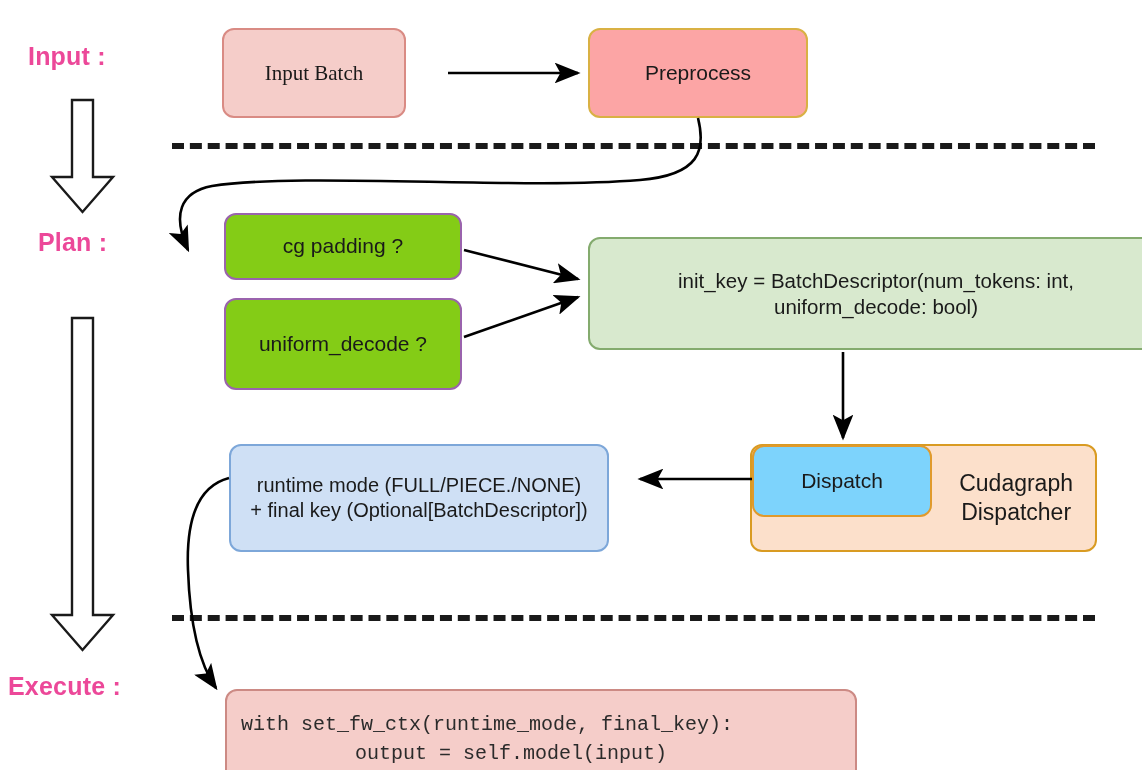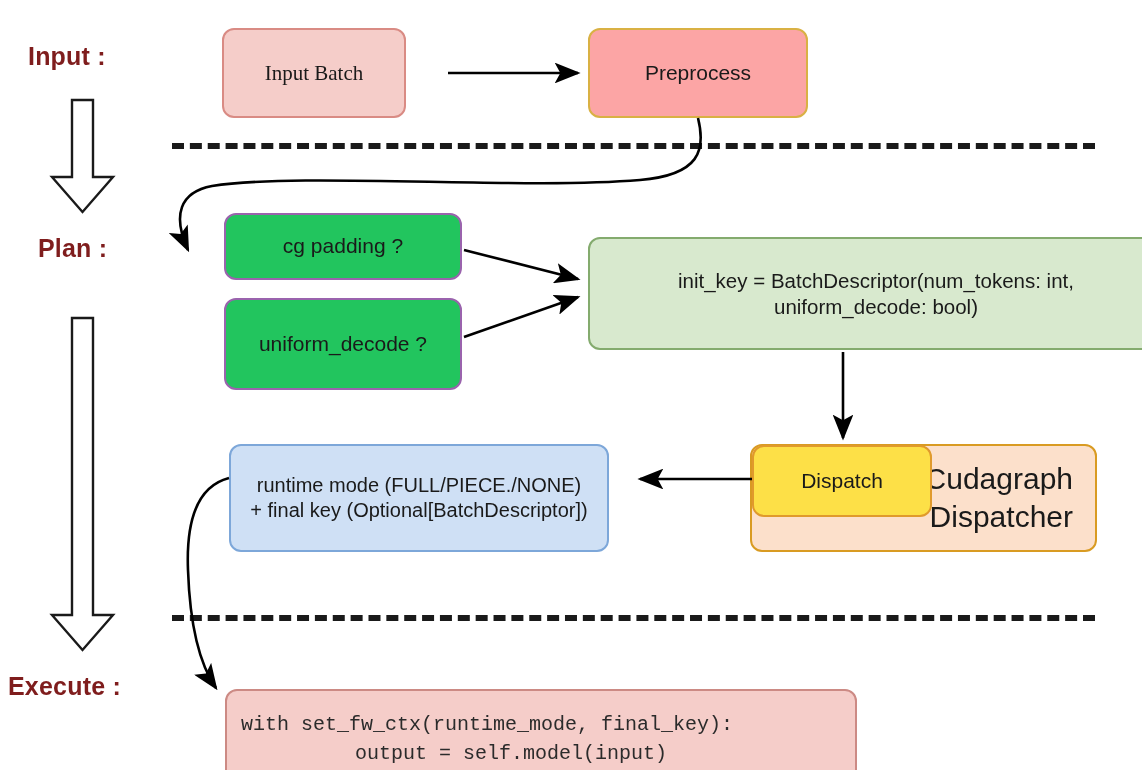--- a/index.html
+++ b/index.html
@@ -15,21 +15,21 @@
     width: 1142px;
     height: 770px;
     background: #ffffff;
     overflow: hidden;
   }
   .stage-label {
     position: absolute;
     font-family: "Liberation Sans", sans-serif;
     font-weight: bold;
     font-size: 25px;
-    color: #7f1d1d;
+    color: #ec4899;
     white-space: nowrap;
     letter-spacing: 0.2px;
   }
   .node {
     position: absolute;
     box-sizing: border-box;
     display: flex;
     align-items: center;
     justify-content: center;
     text-align: center;
@@ -43,44 +43,43 @@
   }
   .node-input-batch {
     background: #f5cdc9;
     border-color: #d98b84;
   }
   .node-preprocess {
     background: #fca5a5;
     border-color: #d9b144;
   }
   .node-cond {
-    background: #22c55e;
+    background: #84cc16;
     border-color: #9a63ad;
   }
   .node-key {
     background: #d8e9ce;
     border-color: #84ab6e;
     font-size: 20.5px;
   }
   .node-runtime {
     background: #cfe0f5;
     border-color: #7da7d9;
     font-size: 20px;
   }
   .node-dispatcher-outer {
     background: #fce0cb;
     border-color: #d99b22;
     justify-content: flex-end;
     align-items: center;
     padding-right: 22px;
-    font-size: 30px;
-    text-align: right;
+    font-size: 23px;
   }
   .node-dispatch-inner {
-    background: #fde047;
+    background: #7dd3fc;
     border-color: #e09a2c;
     font-size: 21px;
   }
   .node-code {
     background: #f5cdc9;
     border-color: #cc8a84;
     font-family: "Liberation Mono", monospace;
     font-size: 20px;
     justify-content: flex-start;
     align-items: center;
@@ -102,21 +101,21 @@
     height: 770px;
     pointer-events: none;
   }
 </style>
 </head>
 <body>
 
 <div id="canvas">
 
   <div class="stage-label" style="left:28px; top:42px;">Input :</div>
-  <div class="stage-label" style="left:38px; top:234px;">Plan :</div>
+  <div class="stage-label" style="left:38px; top:228px;">Plan :</div>
   <div class="stage-label" style="left:8px; top:672px;">Execute :</div>
 
   <div class="dashed-sep" style="left:172px; top:143px; width:923px;"></div>
   <div class="dashed-sep" style="left:172px; top:615px; width:923px;"></div>
 
   <div class="node node-input-batch" style="left:222px; top:28px; width:184px; height:90px;font-family:Liberation Serif, serif;">Input Batch</div>
 
   <div class="node node-preprocess" style="left:588px; top:28px; width:220px; height:90px;">Preprocess</div>
 
   <div class="node node-cond" style="left:224px; top:213px; width:238px; height:67px;">cg padding ?</div>

